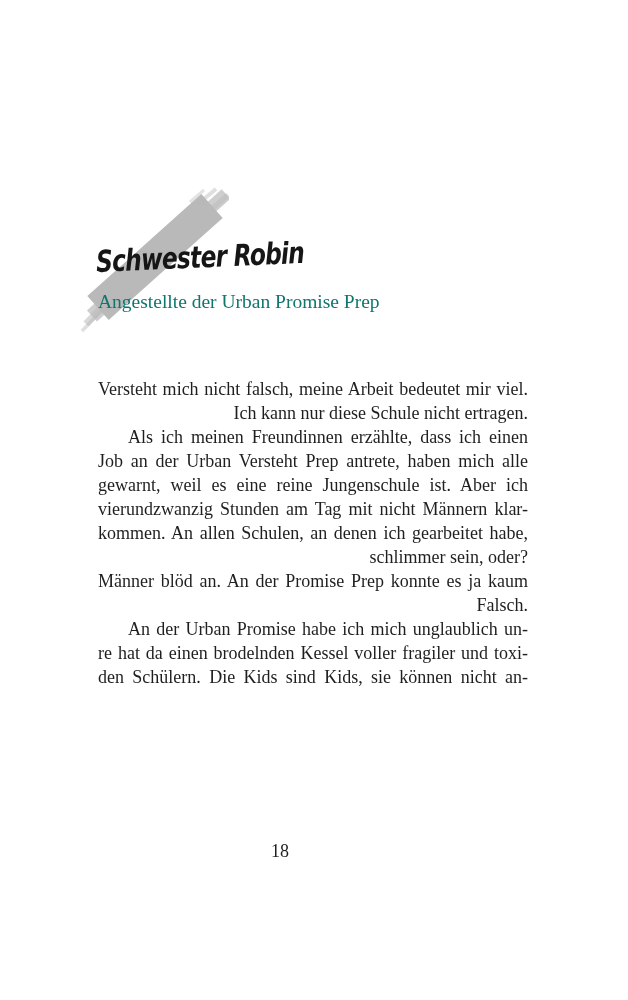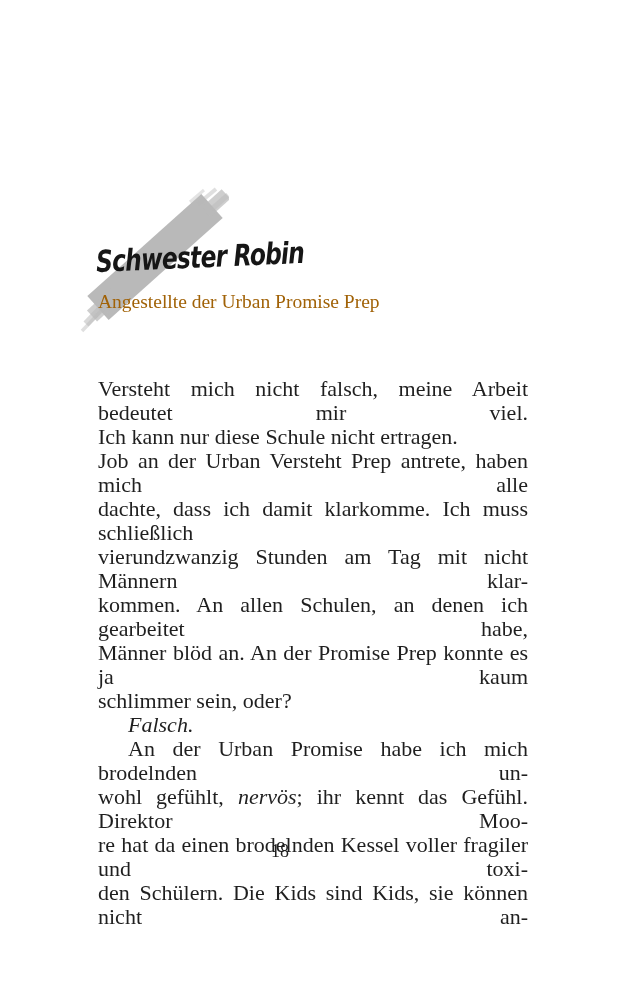--- a/index.html
+++ b/index.html
@@ -36,42 +36,41 @@
     transform: rotate(-2.5deg) scaleX(0.78);
     transform-origin: left center;
     color: #161616;
   }
   .chapter-subtitle {
     position: absolute;
     left: 98px;
     top: 291px;
     font-size: 19.5px;
     white-space: nowrap;
-    color: #a16207;
+    color: #0f766e;
   }
   .body-text {
     position: absolute;
     left: 98px;
     top: 377px;
     width: 430px;
-    font-size: 22px;
+    font-size: 18px;
     line-height: 24px;
   }
   .line {
-    text-align: left;
+    text-align: right;
   }
   .jl {
     text-align: justify;
     text-align-last: justify;
   }
   .ind {
     text-indent: 30px;
   }
   .it {
-    font-style: italic;
   }
   .page-number {
     position: absolute;
     left: 0;
     top: 841px;
     width: 560px;
     text-align: center;
     font-size: 18px;
   }
 </style>
@@ -94,28 +93,28 @@
     </g>
   </svg>
 
   <div class="chapter-title">Schwester Robin</div>
 
   <div class="chapter-subtitle">Angestellte der Urban Promise Prep</div>
 
   <div class="body-text">
     <div class="line jl">Versteht mich nicht falsch, meine Arbeit bedeutet mir viel.</div>
     <div class="line">Ich kann nur diese Schule nicht ertragen.</div>
+    <div class="line jl ind">Als ich meinen Freundinnen erzählte, dass ich einen</div>
     <div class="line jl">Job an der Urban Versteht Prep antrete, haben mich alle</div>
-    <div class="line jl">dachte, dass ich damit klarkomme. Ich muss schließlich</div>
+    <div class="line jl">gewarnt, weil es eine reine Jungenschule ist. Aber ich</div>
     <div class="line jl">vierundzwanzig Stunden am Tag mit nicht Männern klar-</div>
     <div class="line jl">kommen. An allen Schulen, an denen ich gearbeitet habe,</div>
+    <div class="line">schlimmer sein, oder?</div>
     <div class="line jl">Männer blöd an. An der Promise Prep konnte es ja kaum</div>
-    <div class="line">schlimmer sein, oder?</div>
     <div class="line ind it">Falsch.</div>
-    <div class="line jl ind">An der Urban Promise habe ich mich brodelnden un-</div>
-    <div class="line jl"><span>wohl gefühlt, </span><span class="it">nervös</span><span>; ihr kennt das Gefühl. Direktor Moo-</span></div>
+    <div class="line jl ind">An der Urban Promise habe ich mich unglaublich un-</div>
     <div class="line jl">re hat da einen brodelnden Kessel voller fragiler und toxi-</div>
     <div class="line jl">den Schülern. Die Kids sind Kids, sie können nicht an-</div>
   </div>
 
   <div class="page-number">18</div>
 
 </div>
 
 </body></html>

